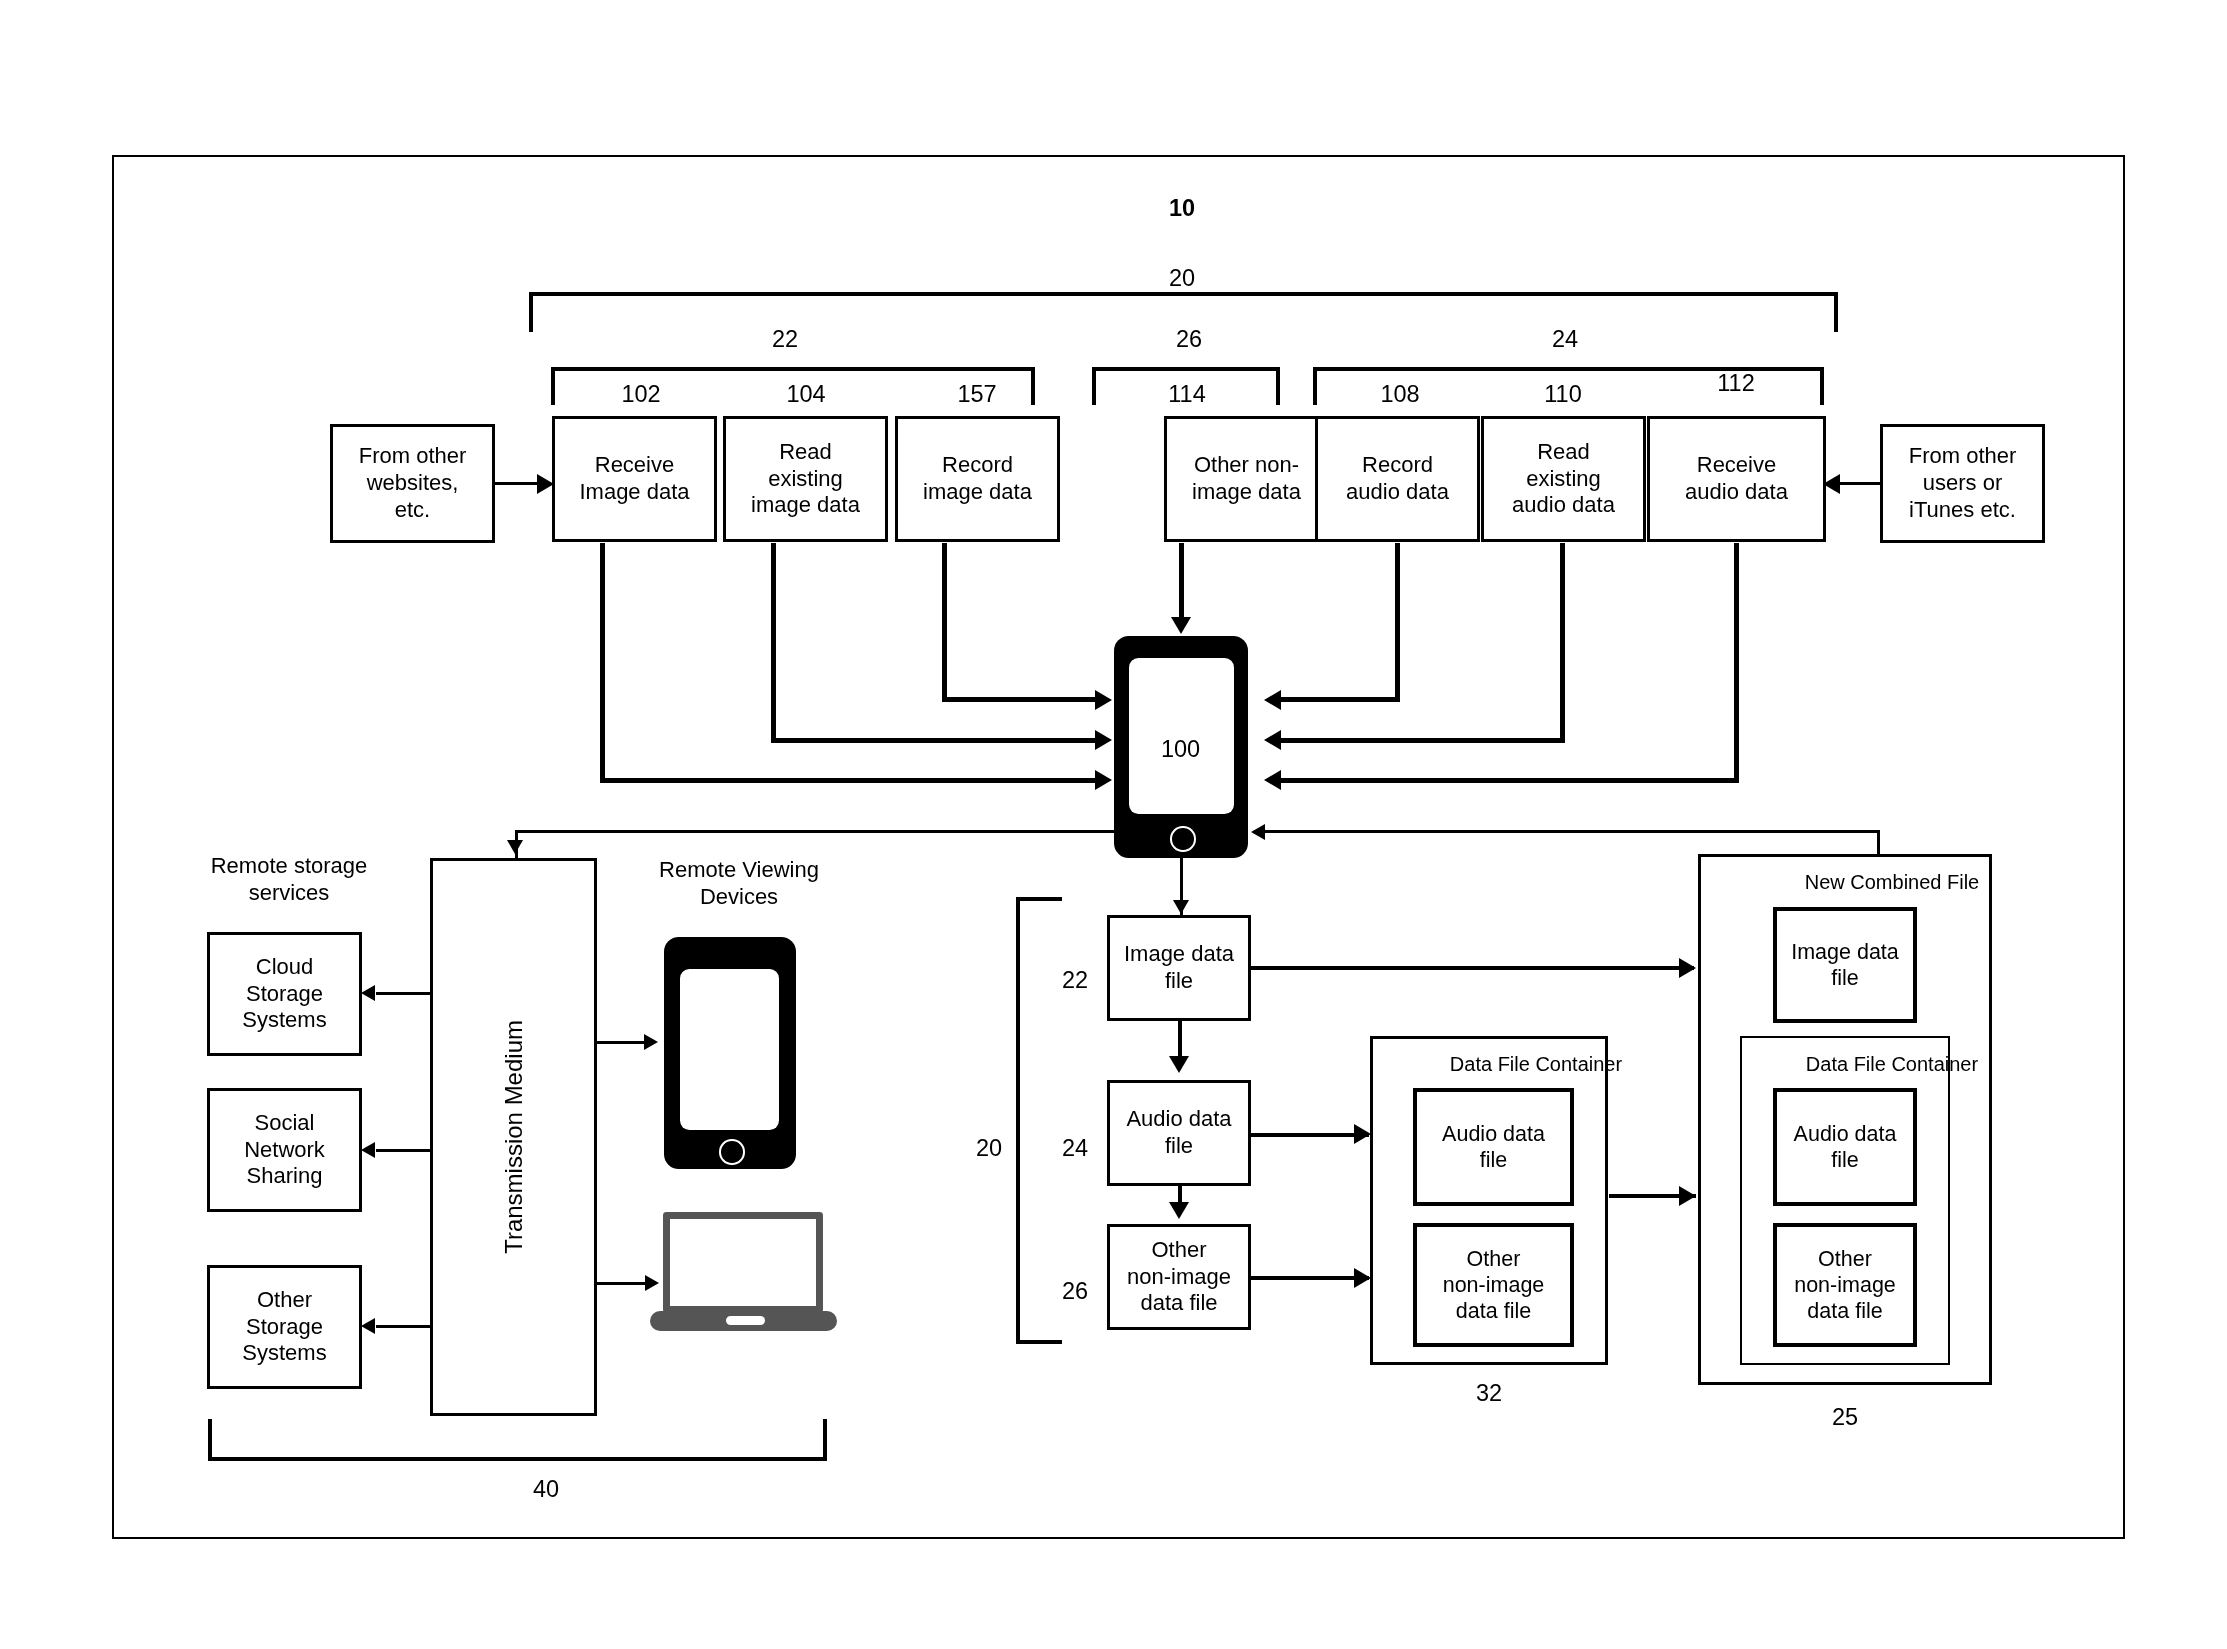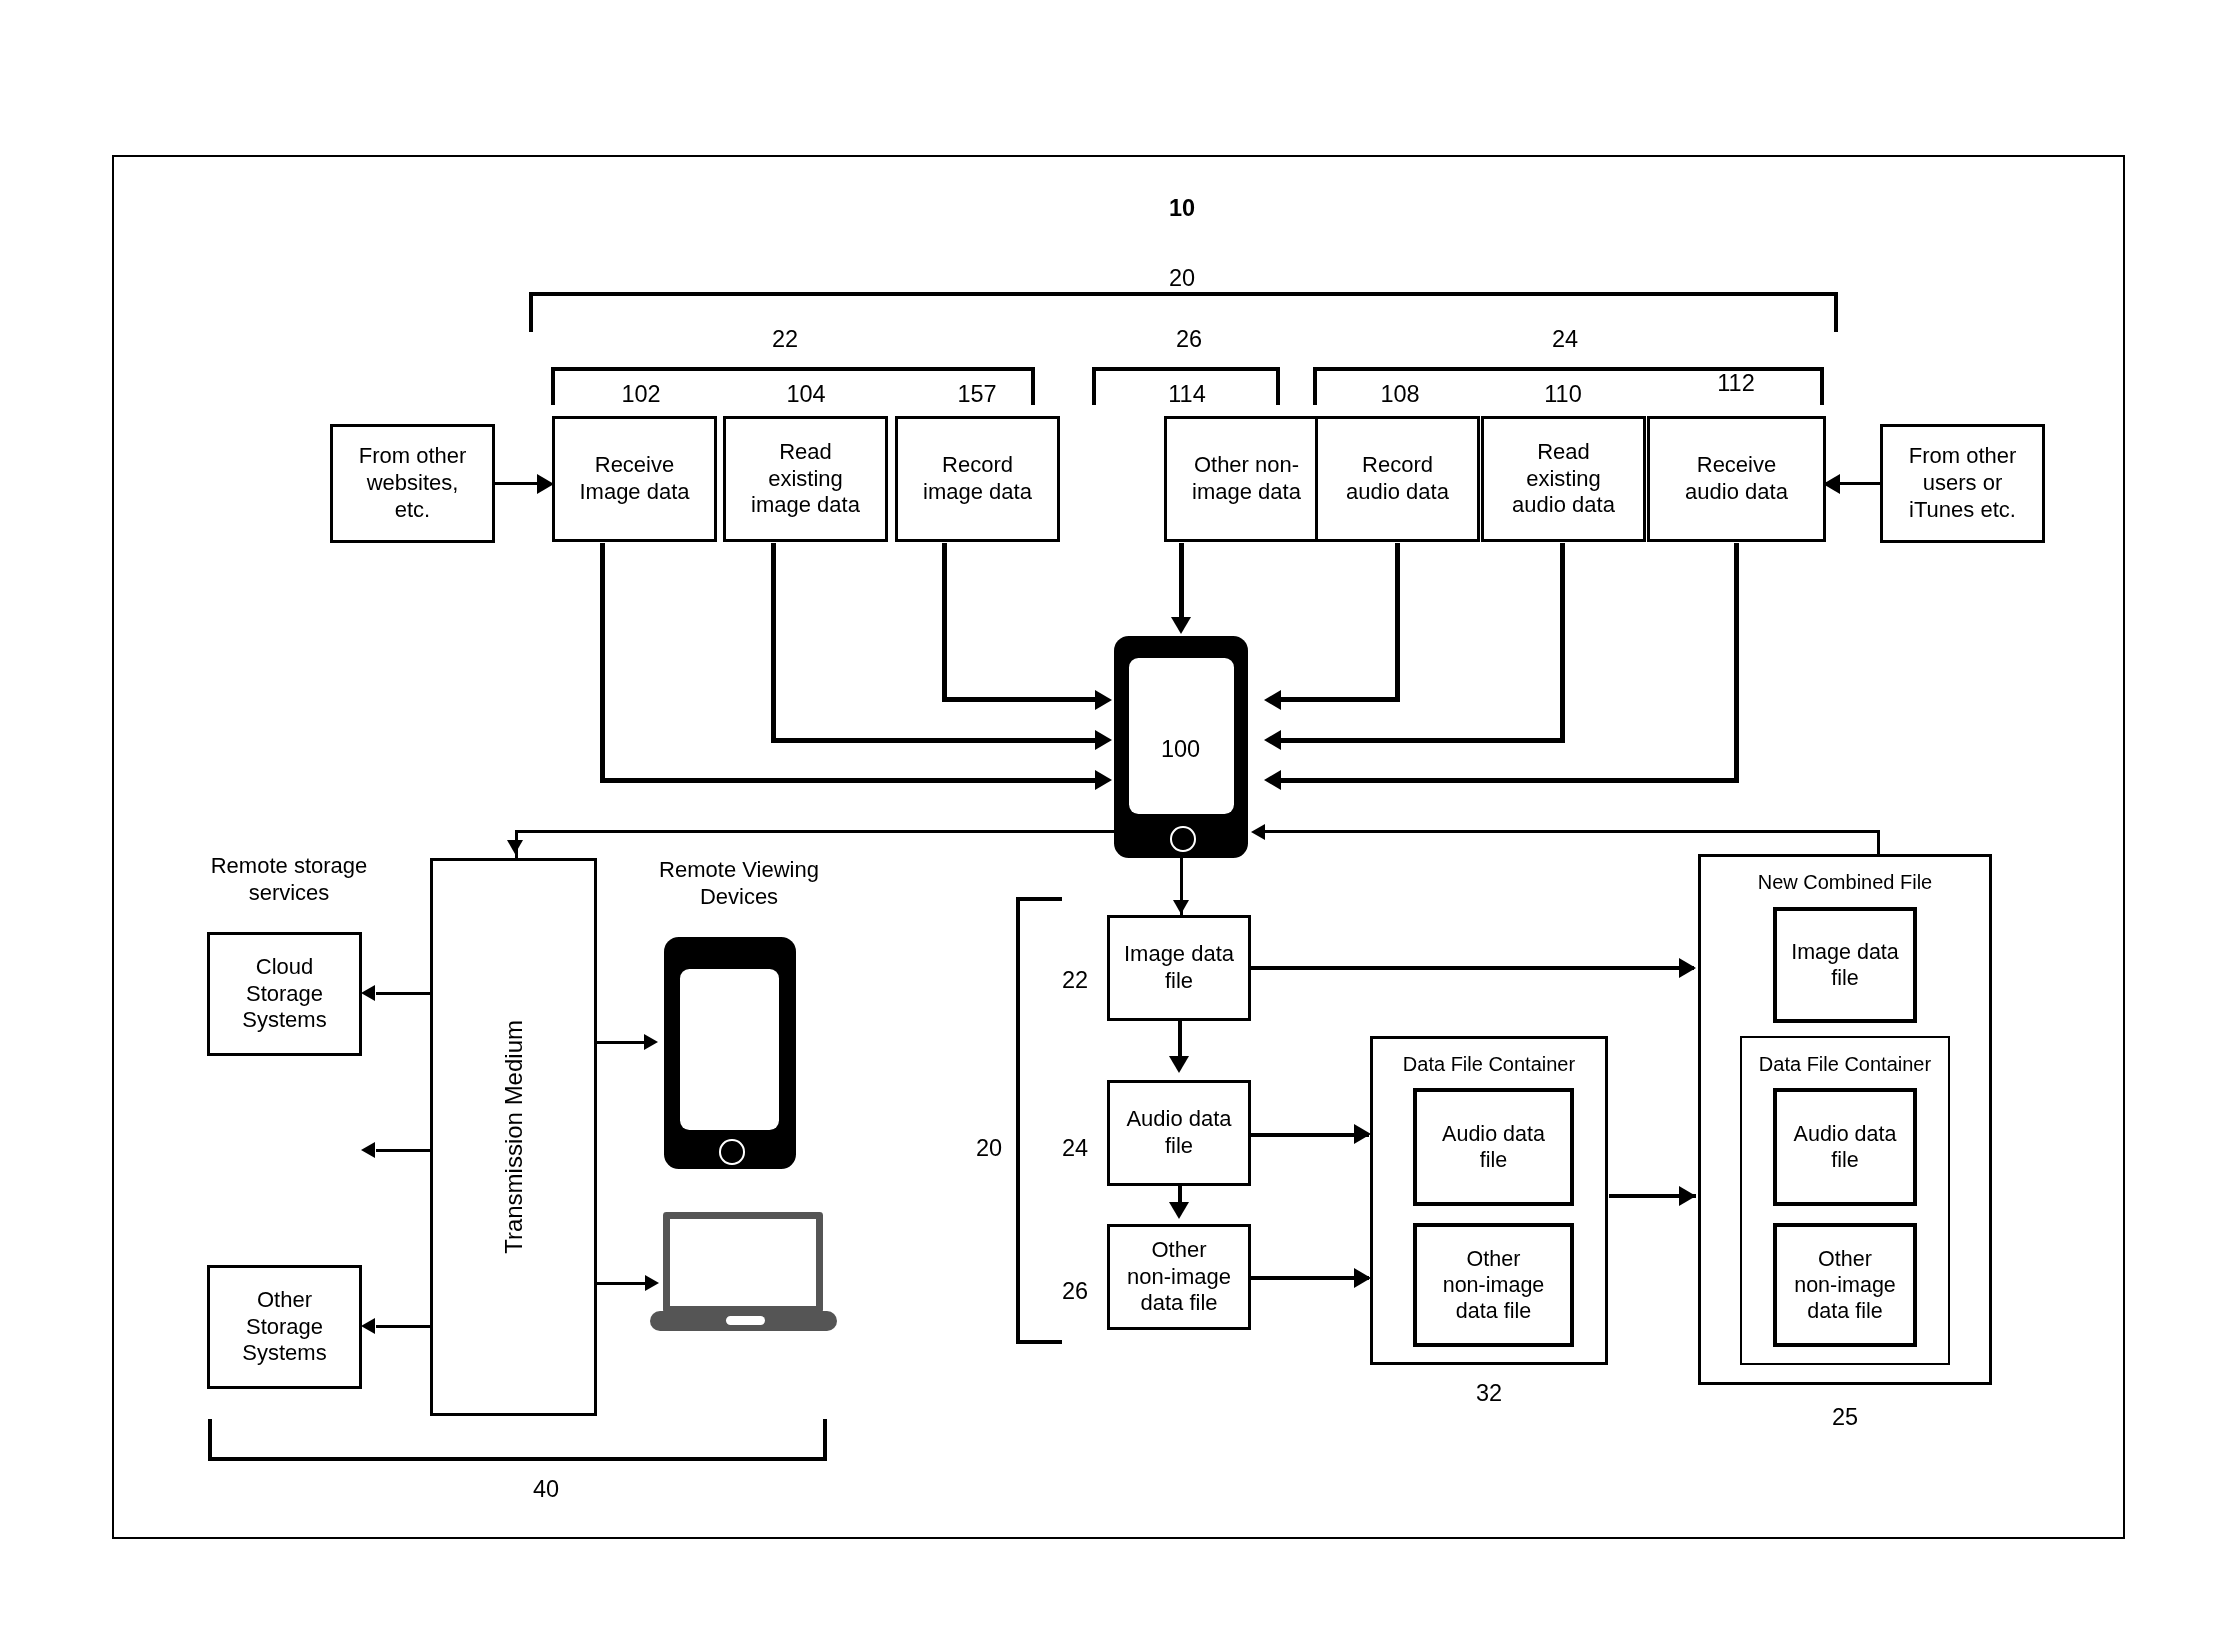--- a/index.html
+++ b/index.html
@@ -56,20 +56,21 @@
     text-align: center;
     line-height: 1.24;
     white-space: pre-line;
   }
   .container-title {
     position: absolute;
     font-size: 20px;
     color: #000;
     text-align: center;
     white-space: nowrap;
+    margin-left: 47px;
   }
   
   .bracket-down {
     position: absolute;
     border-top: 4.7px solid #000;
     border-left: 4.7px solid #000;
     border-right: 4.7px solid #000;
     box-sizing: border-box;
   }
   
@@ -281,20 +282,23 @@
   <div class="plain-label" style="left: 645px; top: 856px; width: 188px; white-space: pre-line;">Remote Viewing
 Devices</div>
 
   <div class="box" style="left:430px; top:858px; width:167px; height:558px;">
     <span style="writing-mode:vertical-rl; transform:rotate(180deg); font-size:24px; white-space:nowrap;">Transmission Medium</span>
   </div>
 
   <div class="box" style="left: 207px; top: 932px; width: 155px; height: 124px; white-space: pre-line;">Cloud
 Storage
 Systems</div>
+  <div class="box" style="left: 207px; top: 1088px; width: 155px; height: 124px; white-space: pre-line;">Social
+Network
+Sharing</div>
   <div class="box" style="left: 207px; top: 1265px; width: 155px; height: 124px; white-space: pre-line;">Other
 Storage
 Systems</div>
 
   <div class="hline thin" style="left:376px; top:992px; width:55px; height:2.7px;"></div>
   <div class="arr-l small" style="left:361px; top:985px;"></div>
 
   <div class="hline thin" style="left:376px; top:1149px; width:55px; height:2.7px;"></div>
   <div class="arr-l small" style="left:361px; top:1142px;"></div>
 

